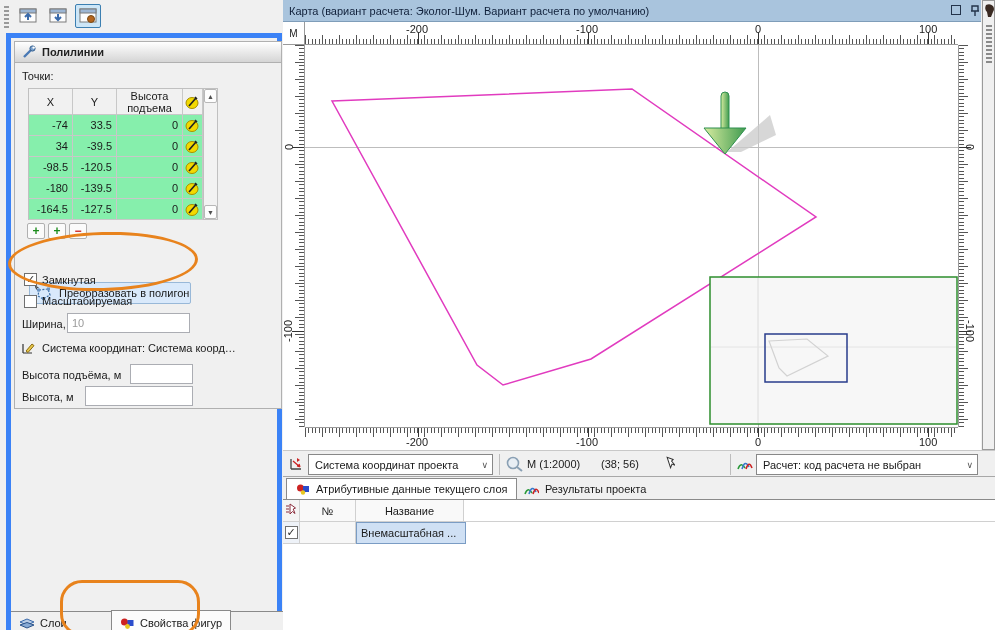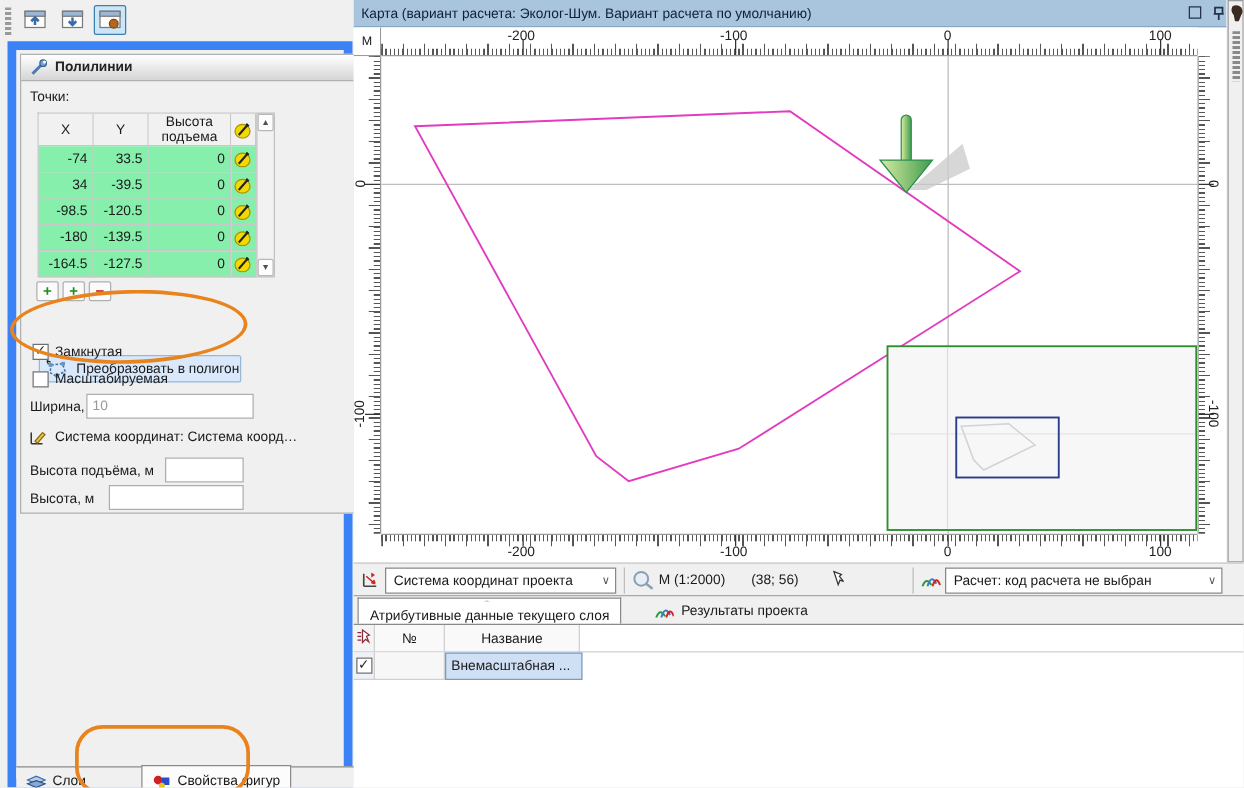--- a/index.html
+++ b/index.html
@@ -8,21 +8,21 @@
   .abs { position:absolute; }
 
   
   .toolbar { left:0; top:0; width:283px; height:33px; background:#f0f0f0; }
   .grip-v { left:4px; top:6px; width:5px; height:22px;
     background:repeating-linear-gradient(to bottom,#9a9a9a 0 2px,transparent 2px 4px); }
   .tbtn { width:26px; height:24px; border:1px solid transparent; display:flex; align-items:center; justify-content:center; background:transparent; }
   .tbtn.active { border:1px solid #3c7fb1; background:#cde6f7; border-radius:2px; }
 
   
-  .left-panel { left:6px; top:33px; width:276px; height:597px; background:#f0f0f0; border:7px solid #3b82f6; }
+  .left-panel { left:6px; top:33px; width:276px; height:597px; background:#f0f0f0; border:5px solid #3b82f6; }
   .groupbox { left:3px; top:3px; width:268px; height:368px; border:1px solid #b0b0b0; background:#f0f0f0; }
   .group-header { left:0; top:0; width:266px; height:21px; background:linear-gradient(#ffffff,#d5d5d5); border-bottom:1px solid #b0b0b0; display:flex; align-items:center; gap:6px; padding-left:7px; font-weight:bold; color:#222; }
   .label { color:#1a1a1a; }
   
   .ptable { left:13px; top:46px; border-top:1px solid #c0c0c0; border-left:1px solid #c0c0c0; background:#fff; }
   .prow { display:flex; }
   .pcell { border-right:1px solid #c8c8c8; border-bottom:1px solid #c8c8c8; display:flex; align-items:center; justify-content:flex-end; padding-right:4px; background:#86efac; height:21px; }
   .pcell.head { background:#f1f1f1; justify-content:center; padding:0; text-align:center; height:26px; line-height:12px; }
   .pcell.icon-cell { justify-content:center; padding:0; }
   .cx { width:44px; } .cy { width:44px; } .ch { width:66px; } .ci { width:20px; }
@@ -222,21 +222,21 @@
     <div class="abs" style="left:9px;top:231px;display:flex;align-items:center;gap:5px;">
       <div class="cb">✓</div>
       <span>Замкнутая</span>
     </div>
     <div class="abs" style="left:9px;top:253px;display:flex;align-items:flex-start;gap:5px;">
       <div class="cb"></div>
       <span>Масштабируемая</span>
     </div>
 
     <div class="abs label" style="left:7px;top:276px;">Ширина, м</div>
-    <div class="abs input disabled" style="left:52px;top:271px;width:134px;">10</div>
+    <div class="abs input disabled" style="left:52px;top:271px;width:123px;">10</div>
 
     <div class="abs" style="left:6px;top:299px;display:flex;align-items:center;gap:6px;">
       <svg width="15" height="14">
           <path d="M2 12 L2 3 M2 12 L11 12" stroke="#333" stroke-width="1.2" fill="none"></path>
           <path d="M5 10 L11 3 l2 1.6 L7 11.5 Z" fill="#e8c84a" stroke="#8a6a10"></path>
         </svg>
       <span>Система координат: Система коорд…</span>
     </div>
 
     <div class="abs label" style="left:7px;top:327px;">Высота подъёма, м</div>
@@ -377,21 +377,21 @@
       <path d="M6 13 Q9 3 13 11" fill="none" stroke="#3a7acc" stroke-width="1.6"></path>
       <path d="M10 13 Q13 4 16 12" fill="none" stroke="#cc2222" stroke-width="1.6"></path>
     </svg>
   <div class="abs select" style="left:473px;top:3px;width:222px;">
     <span>Расчет: код расчета не выбран</span>
     <span class="chevron">∨</span>
   </div>
 </div>
 
 <div class="abs data-tabbar">
-  <div class="data-tab active" style="left:3px;flex-direction:column;">
+  <div class="data-tab active" style="left:3px;">
     <svg width="14" height="13">
         <circle cx="4.5" cy="5" r="3.5" fill="#cc2222"></circle>
         <rect x="7" y="3" width="6" height="6" fill="#2a4ccc"></rect>
         <circle cx="7" cy="9.5" r="2.2" fill="#e8c820"></circle>
       </svg>
     <span>Атрибутивные данные текущего слоя</span>
   </div>
   <div class="data-tab" style="left:231px;">
     <svg width="16" height="14">
         <path d="M2 12 Q5 4 9 11" fill="none" stroke="#2a9a3a" stroke-width="1.6"></path>

